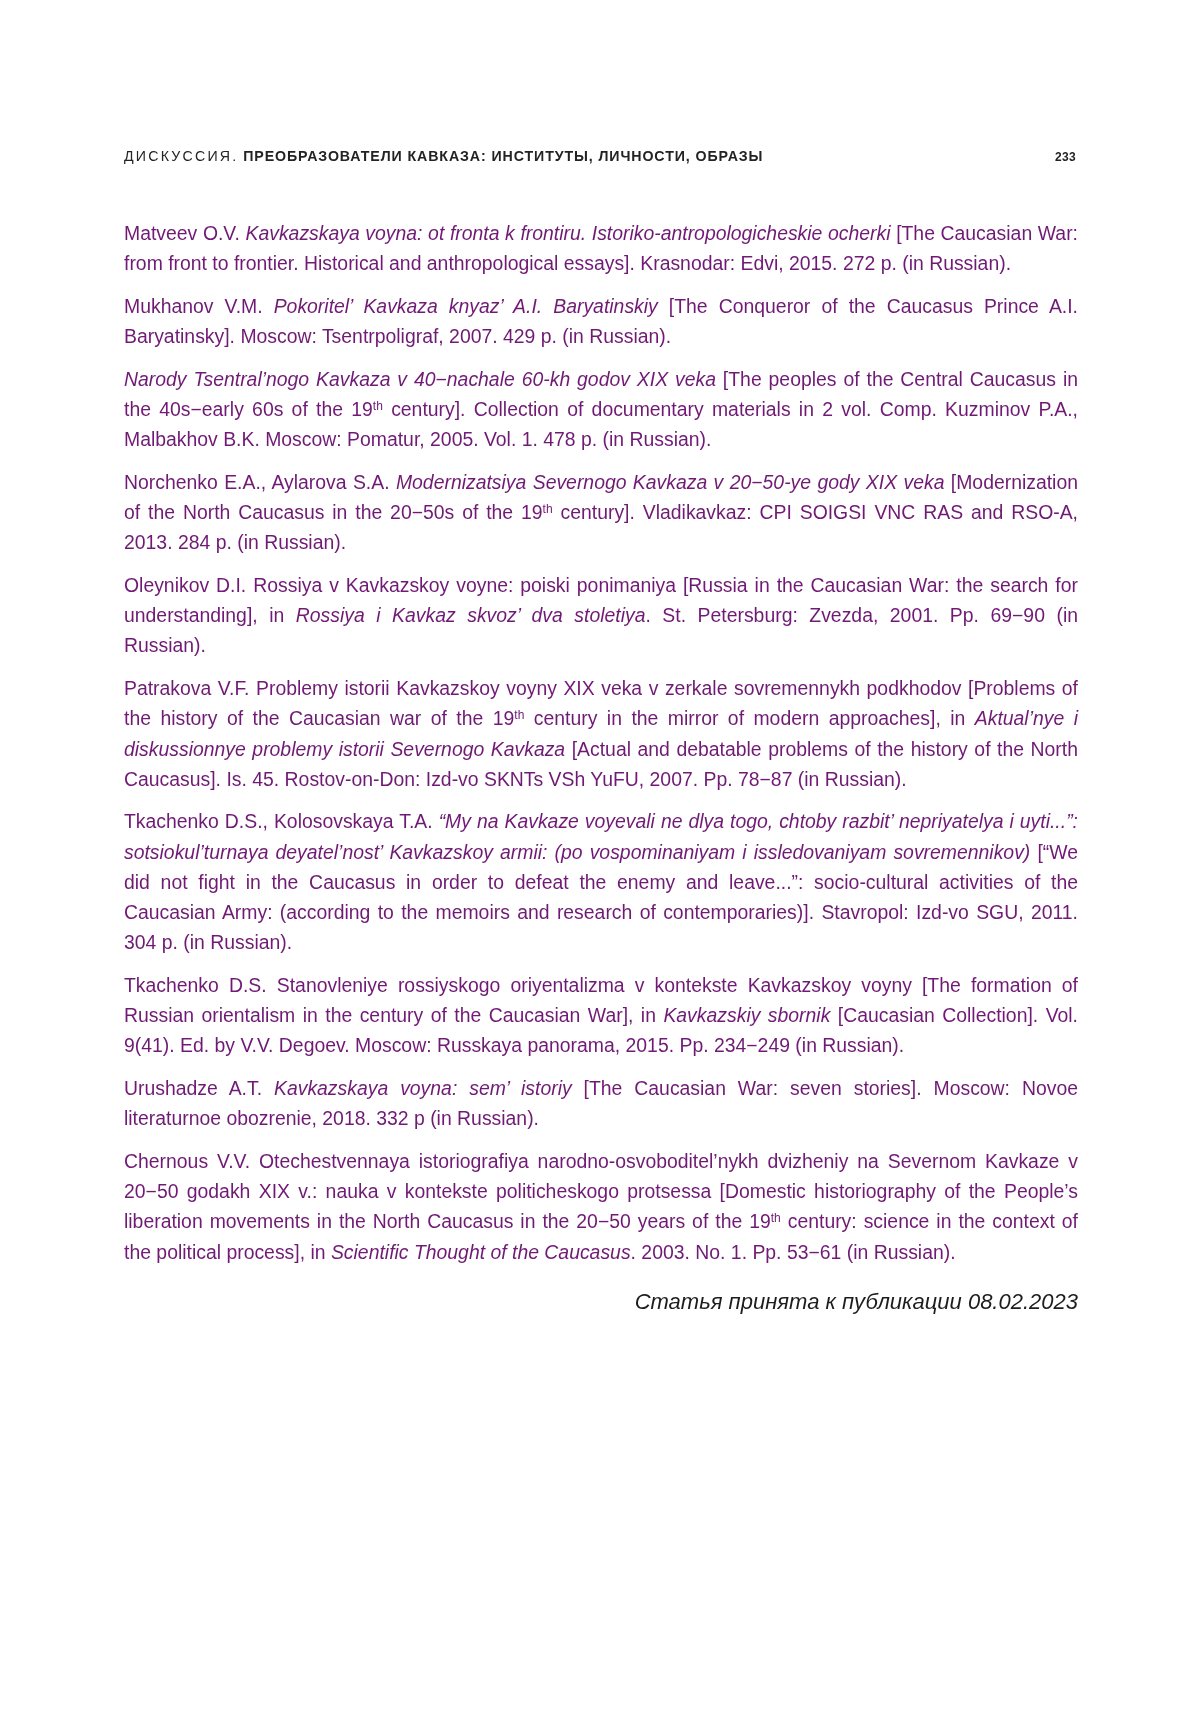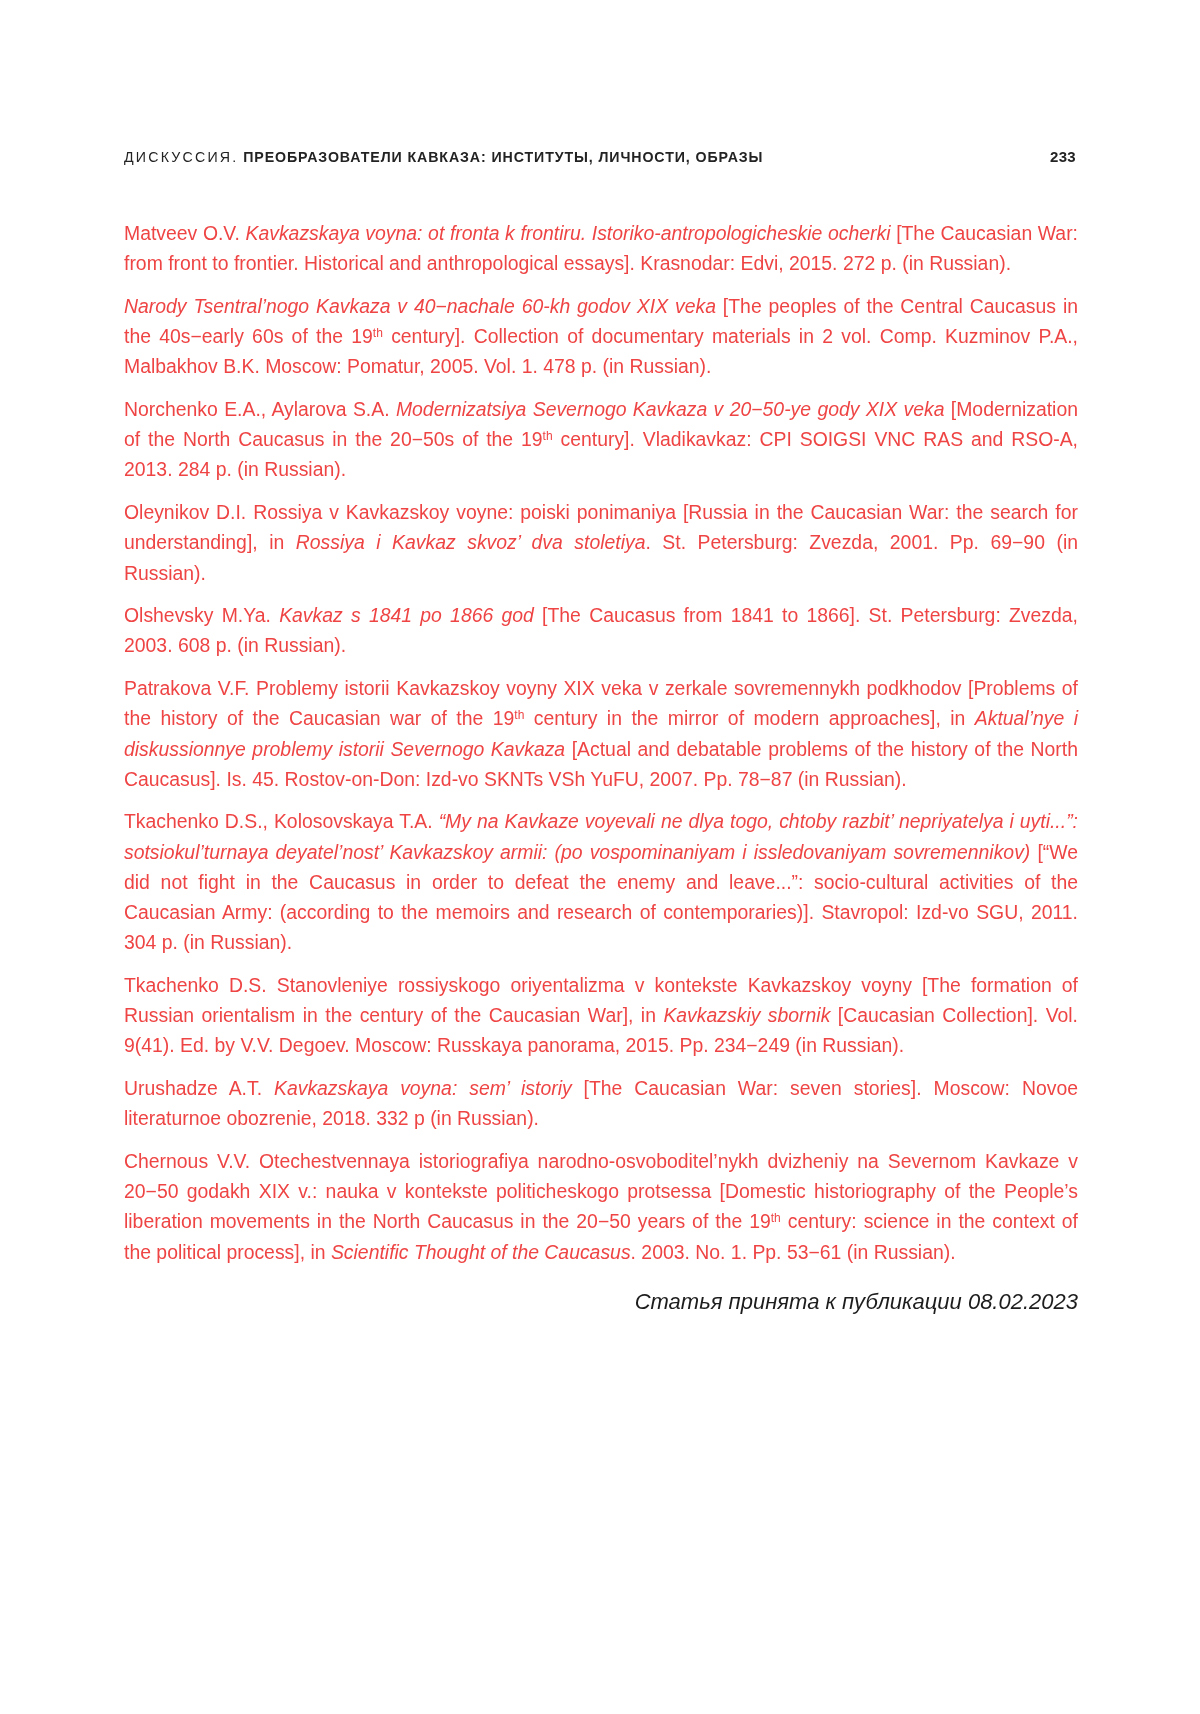--- a/index.html
+++ b/index.html
@@ -37,38 +37,38 @@
     letter-spacing: 0.9px;
     font-weight: 700;
     color: #232323;
     white-space: nowrap;
   }
   .rh-left .rh-disc {
     font-weight: 400;
     letter-spacing: 2.2px;
   }
   .rh-page {
-    font-size: 15px;
+    font-size: 12px;
     font-weight: 700;
     color: #232323;
     letter-spacing: 0.3px;
   }
   .content {
     position: absolute;
     left: 124px;
     top: 218px;
     width: 954px;
   }
   p.ref {
     margin: 0 0 12.5px 0;
     font-size: 19.4px;
     line-height: 30.2px;
     text-align: justify;
     text-justify: inter-word;
-    color: #ef4444;
+    color: #701a75;
     hyphens: manual;
   }
   p.ref:last-of-type {
     margin-bottom: 0;
   }
   .it { font-style: italic; }
   sup {
     font-size: 0.62em;
     vertical-align: 0.5em;
     line-height: 0;
@@ -91,24 +91,24 @@
     <div class="rh-left">
       <span class="rh-disc">ДИСКУССИЯ.</span>
       <span>ПРЕОБРАЗОВАТЕЛИ КАВКАЗА: ИНСТИТУТЫ, ЛИЧНОСТИ, ОБРАЗЫ</span>
     </div>
     <div class="rh-page">233</div>
   </div>
 
   <div class="content">
     <div id="refs">
         <p class="ref"><span>Matveev O.V. </span><span class="it">Kavkazskaya voyna: ot fronta k frontiru. Istoriko-antropologicheskie ocherki</span><span> [The Caucasian War: from front to frontier. Historical and anthropological essays]. Krasnodar: Edvi, 2015. 272 p. (in Russian).</span></p>
+        <p class="ref"><span>Mukhanov V.M. </span><span class="it">Pokoritel’ Kavkaza knyaz’ A.I. Baryatinskiy</span><span> [The Conqueror of the Caucasus Prince A.I. Baryatinsky]. Moscow: Tsentrpoligraf, 2007. 429 p. (in Russian).</span></p>
         <p class="ref"><span class="it">Narody Tsentral’nogo Kavkaza v 40−nachale 60-kh godov XIX veka</span><span> [The peoples of the Central Caucasus in the 40s−early 60s of the 19</span><sup>th</sup><span> century]. Collection of documentary materials in 2 vol. Comp. Kuzminov P.A., Malbakhov B.K. Moscow: Pomatur, 2005. Vol. 1. 478 p. (in Russian).</span></p>
         <p class="ref"><span>Norchenko E.A., Aylarova S.A. </span><span class="it">Modernizatsiya Severnogo Kavkaza v 20−50-ye gody XIX veka</span><span> [Modernization of the North Caucasus in the 20−50s of the 19</span><sup>th</sup><span> century]. Vladikavkaz: CPI SOIGSI VNC RAS and RSO-A, 2013. 284 p. (in Russian).</span></p>
         <p class="ref"><span>Oleynikov D.I. Rossiya v Kavkazskoy voyne: poiski ponimaniya [Russia in the Caucasian War: the search for understanding], in </span><span class="it">Rossiya i Kavkaz skvoz’ dva stoletiya</span><span>. St. Petersburg: Zvezda, 2001. Pp. 69−90 (in Russian).</span></p>
-        <p class="ref"><span>Olshevsky M.Ya. </span><span class="it">Kavkaz s 1841 po 1866 god</span><span> [The Caucasus from 1841 to 1866]. St. Petersburg: Zvezda, 2003. 608 p. (in Russian).</span></p>
         <p class="ref"><span>Patrakova V.F. Problemy istorii Kavkazskoy voyny XIX veka v zerkale sovremennykh podkhodov [Problems of the history of the Caucasian war of the 19</span><sup>th</sup><span> century in the mirror of modern approaches], in </span><span class="it">Aktual’nye i diskussionnye problemy istorii Severnogo Kavkaza</span><span> [Actual and debatable problems of the history of the North Caucasus]. Is. 45. Rostov-on-Don: Izd-vo SKNTs VSh YuFU, 2007. Pp. 78−87 (in Russian).</span></p>
         <p class="ref"><span>Tkachenko D.S., Kolosovskaya T.A. </span><span class="it">“My na Kavkaze voyevali ne dlya togo, chtoby razbit’ nepriyatelya i uyti...”: sotsiokul’turnaya deyatel’nost’ Kavkazskoy armii: (po vospominaniyam i issledovaniyam sovremennikov)</span><span> [“We did not fight in the Caucasus in order to defeat the enemy and leave...”: socio-cultural activities of the Caucasian Army: (according to the memoirs and research of contemporaries)]. Stavropol: Izd-vo SGU, 2011. 304 p. (in Russian).</span></p>
         <p class="ref"><span>Tkachenko D.S. Stanovleniye rossiyskogo oriyentalizma v kontekste Kavkazskoy voyny [The formation of Russian orientalism in the century of the Caucasian War], in </span><span class="it">Kavkazskiy sbornik</span><span> [Caucasian Collection]. Vol. 9(41). Ed. by V.V. Degoev. Moscow: Russkaya panorama, 2015. Pp. 234−249 (in Russian).</span></p>
         <p class="ref"><span>Urushadze A.T. </span><span class="it">Kavkazskaya voyna: sem’ istoriy</span><span> [The Caucasian War: seven stories]. Moscow: Novoe literaturnoe obozrenie, 2018. 332 p (in Russian).</span></p>
         <p class="ref"><span>Chernous V.V. Otechestvennaya istoriografiya narodno-osvoboditel’nykh dvizheniy na Severnom Kavkaze v 20−50 godakh XIX v.: nauka v kontekste politicheskogo protsessa [Domestic historiography of the People’s liberation movements in the North Caucasus in the 20−50 years of the 19</span><sup>th</sup><span> century: science in the context of the political process], in </span><span class="it">Scientific Thought of the Caucasus</span><span>. 2003. No. 1. Pp. 53−61 (in Russian).</span></p>
       </div>
     <p class="accepted">Статья принята к публикации 08.02.2023</p>
   </div>
 
 </div>

